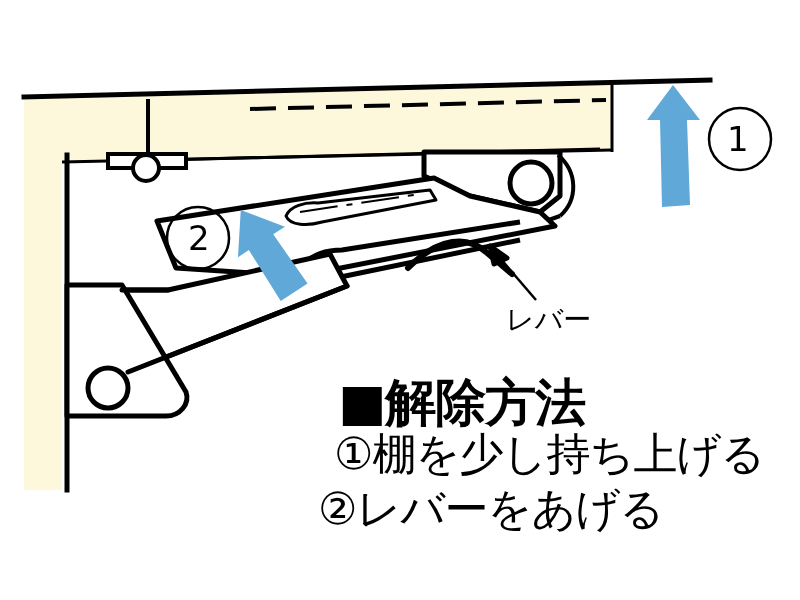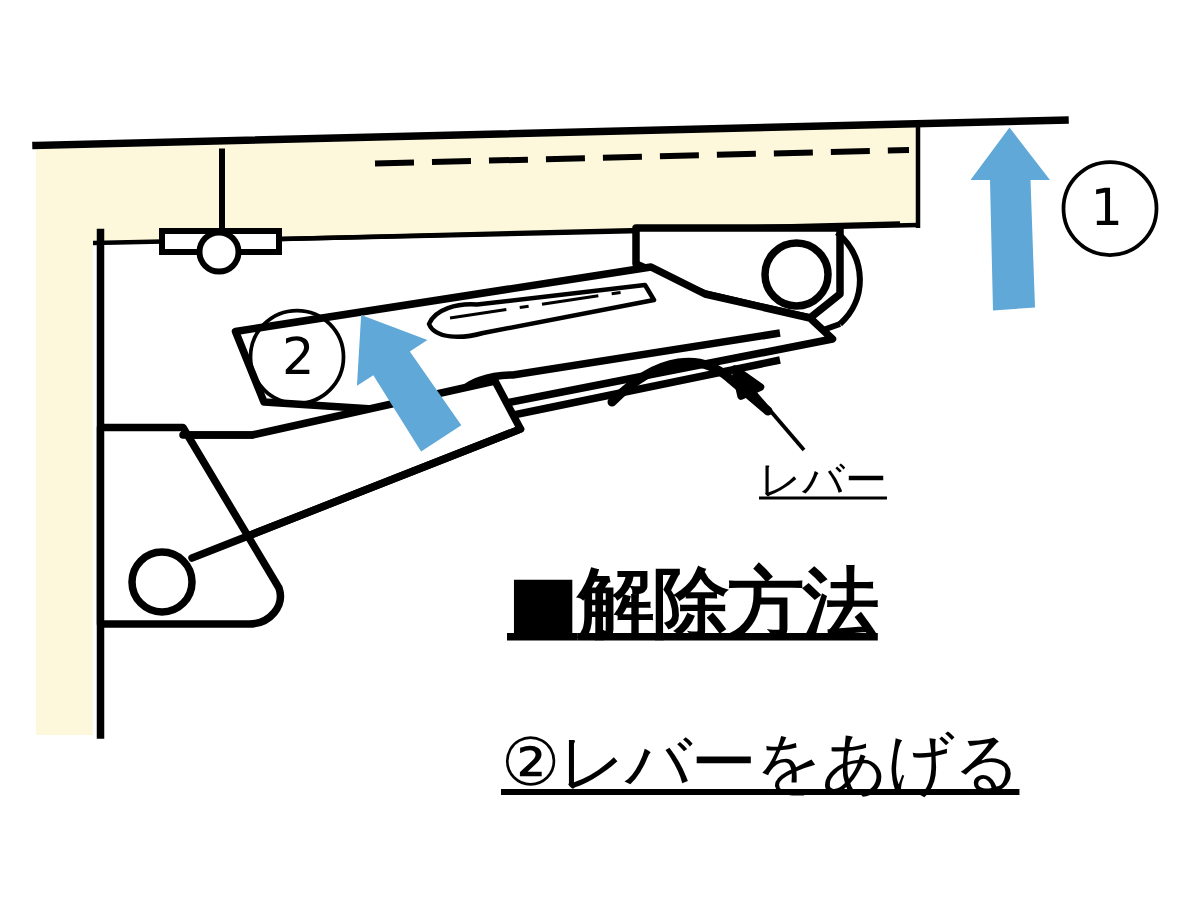--- a/index.html
+++ b/index.html
@@ -27,21 +27,20 @@
     width: 800px;
     height: 600px;
     display: block;
   }
   .txt {
     position: absolute;
     color: #000000;
     white-space: nowrap;
     line-height: 1;
     font-family: "DejaVu Sans", "Liberation Sans", sans-serif;
-    text-decoration: underline;
   }
   #lever-label {
     left: 506px;
     top: 306px;
     font-size: 28px;
     letter-spacing: 0px;
     font-weight: 400;
   }
   #heading {
     left: 338px;
@@ -51,21 +50,21 @@
     letter-spacing: -1px;
   }
   #step-line-1 {
     left: 334px;
     top: 432px;
     font-size: 44px;
     font-weight: 400;
     letter-spacing: -1px;
   }
   #step-line-2 {
-    left: 334px;
+    left: 318px;
     top: 487px;
     font-size: 44px;
     font-weight: 400;
     letter-spacing: -1px;
   }
   .marker-num {
     position: absolute;
     color: #000000;
     font-size: 34px;
     font-weight: 400;
@@ -217,16 +216,17 @@
   </svg>
 
   <div class="marker-num" id="marker-1-num">1</div>
 
   <div class="marker-num" id="marker-2-num">2</div>
 
   <div class="txt" id="lever-label">レバー</div>
 
   <div class="txt" id="heading"><span>■</span><span>解除方法</span></div>
 
+  <div class="txt" id="step-line-1">①棚を少し持ち上げる</div>
 
   <div class="txt" id="step-line-2">②レバーをあげる</div>
 
 </div>
 
 </body></html>

